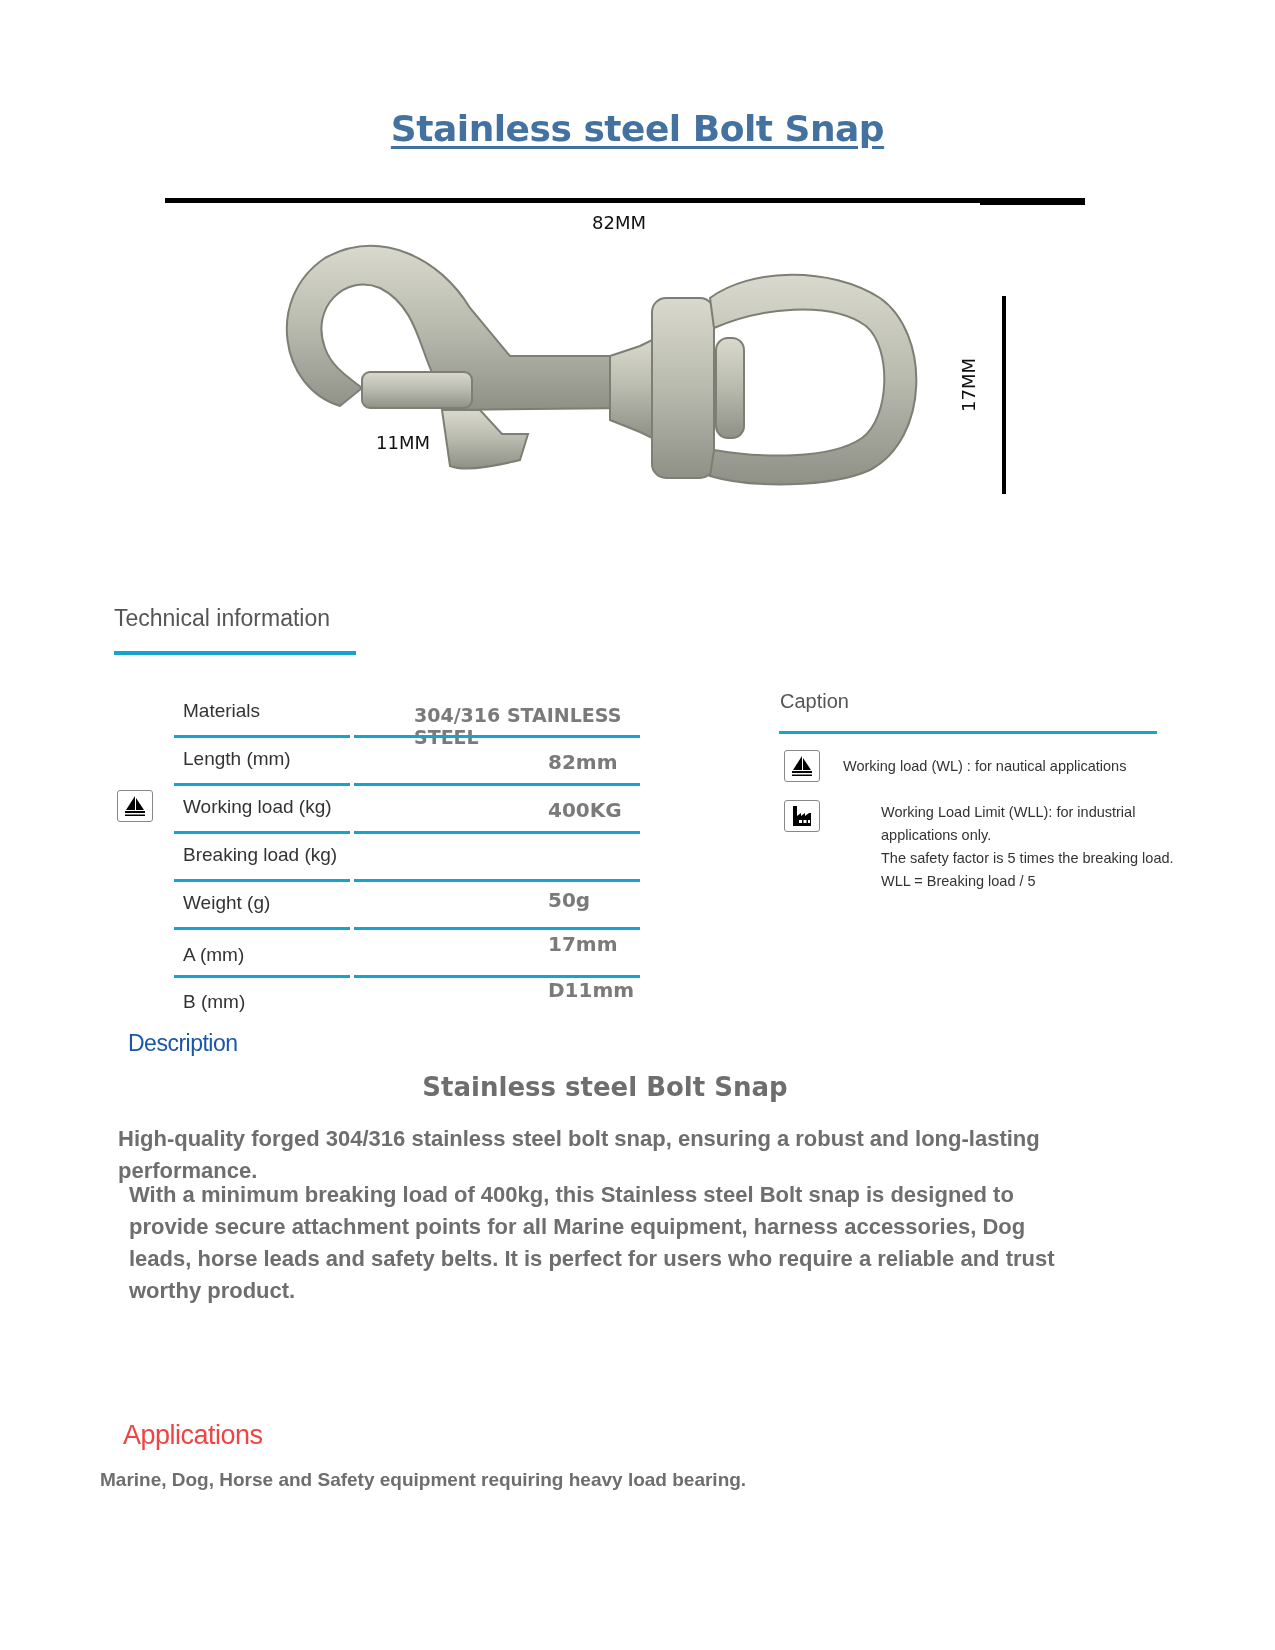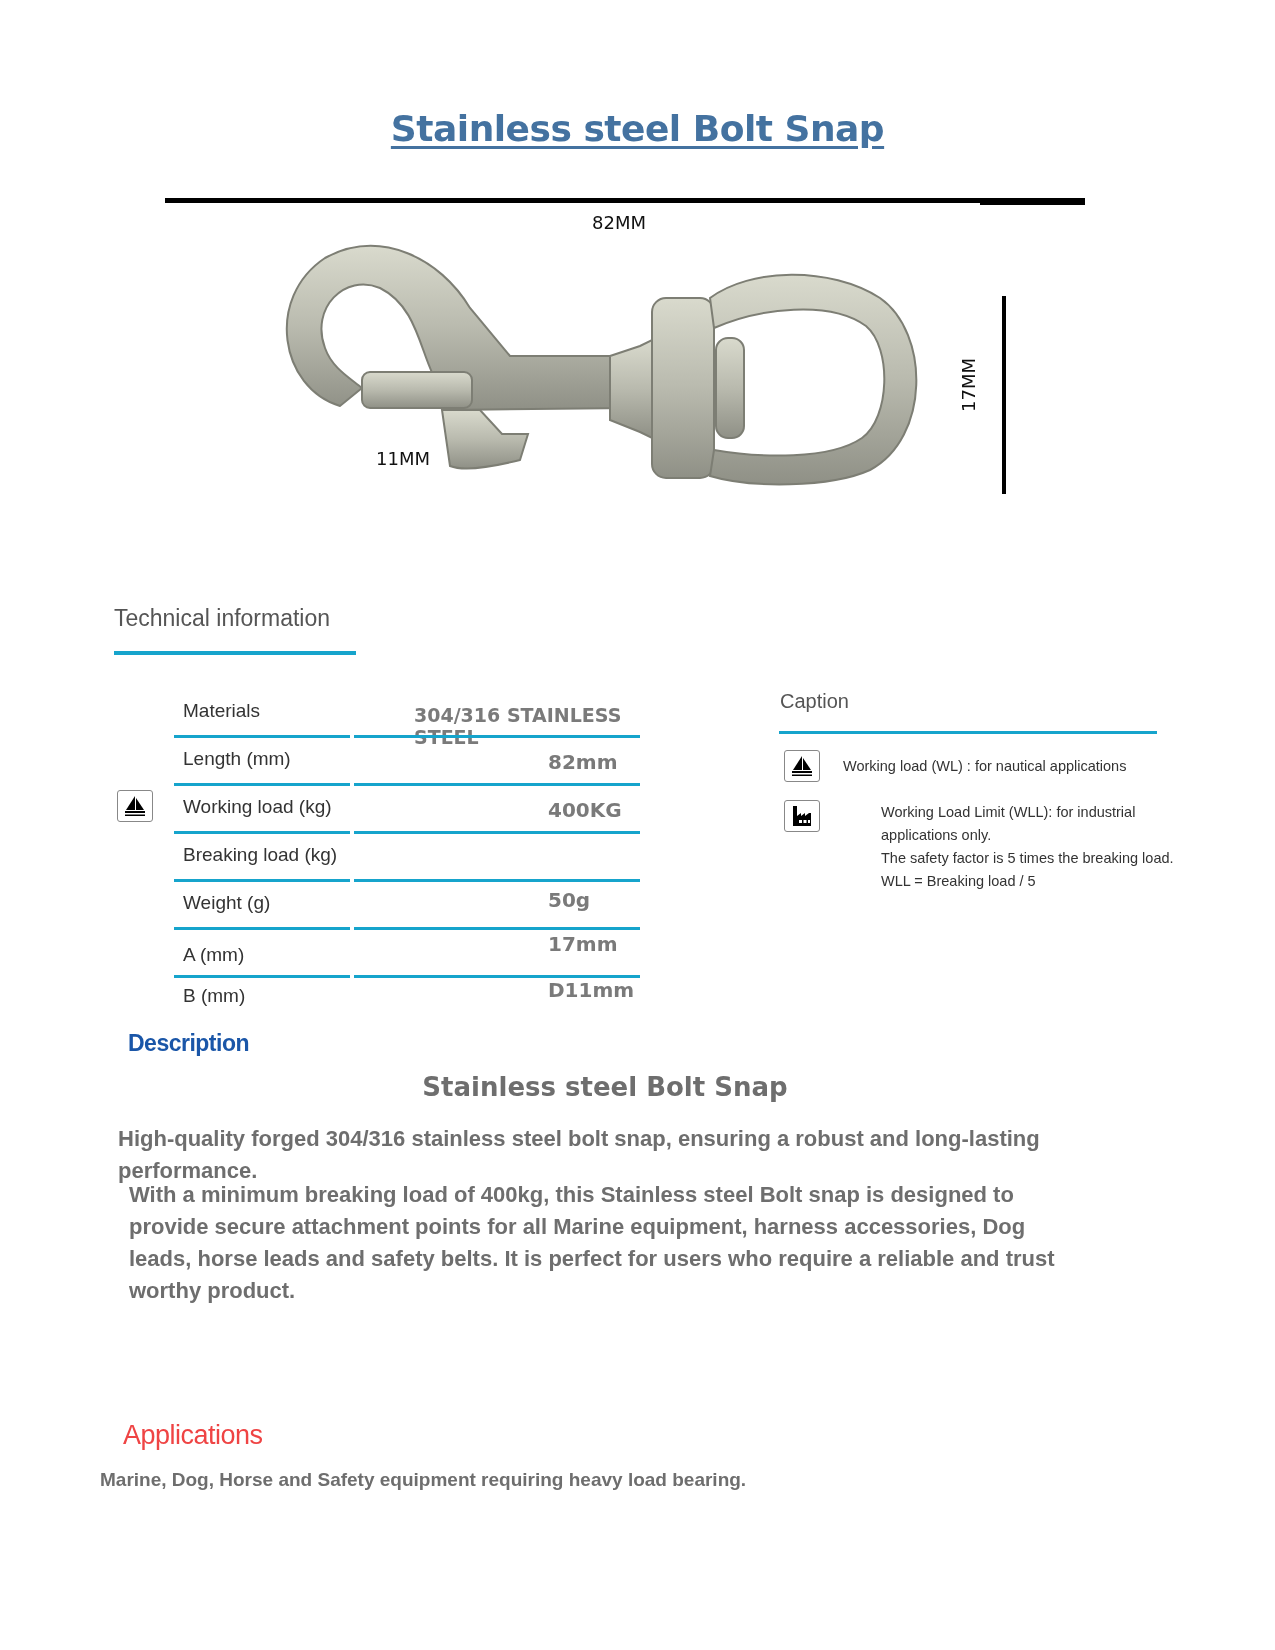--- a/index.html
+++ b/index.html
@@ -6,21 +6,21 @@
     body { width: 1275px; height: 1650px; position: relative; overflow: hidden; font-family: "Liberation Sans", sans-serif; }
     .abs { position: absolute; }
 
     .title { left: 0; width: 1275px; top: 84px; text-align: center; font-family: "DejaVu Sans", sans-serif; font-weight: bold; font-size: 36px; color: #4472a0; text-decoration: underline; text-underline-offset: 5px; letter-spacing: -0.5px; }
 
     .dim-line-h { left: 165px; top: 198px; width: 920px; height: 5px; background: #000; }
     .dim-line-h2 { left: 980px; top: 201px; width: 105px; height: 4px; background: #000; }
     .dim-82 { left: 592px; top: 212px; font-size: 18px; color: #111; font-family: "DejaVu Sans", sans-serif; }
     .dim-line-v { left: 1002px; top: 296px; width: 4px; height: 198px; background: #000; }
     .dim-17 { left: 958px; top: 370px; font-size: 18px; color: #111; font-family: "DejaVu Sans", sans-serif; transform: rotate(-90deg); transform-origin: left top; top: 412px; }
-    .dim-11 { left: 376px; top: 448px; font-size: 18px; color: #111; font-family: "DejaVu Sans", sans-serif; }
+    .dim-11 { left: 376px; top: 432px; font-size: 18px; color: #111; font-family: "DejaVu Sans", sans-serif; }
 
     .product-img { left: 270px; top: 238px; width: 700px; height: 265px; }
 
     .tech-title { left: 114px; top: 605px; font-size: 23px; color: #555; }
     .tech-underline { left: 114px; top: 651px; width: 242px; height: 4px; background: #16a4cc; }
 
     .spec-table { left: 174px; top: 690px; width: 466px; }
     .spec-row { position: relative; height: 48px; }
     .spec-label { position: absolute; left: 9px; top: 10px; font-size: 19px; color: #333; }
     .spec-value { position: absolute; left: 374px; top: 12px; font-size: 20px; font-weight: bold; color: #7a7a7a; font-family: "DejaVu Sans", sans-serif; }
@@ -32,21 +32,21 @@
     .icon-box { width: 34px; height: 30px; border: 1.5px solid #888; border-radius: 3px; background: #fff; display: flex; align-items: center; justify-content: center; }
 
     .caption-title { left: 780px; top: 690px; font-size: 20px; color: #555; }
     .caption-underline { left: 779px; top: 731px; width: 378px; height: 3px; background: #16a4cc; }
     .cap-icon-1 { left: 784px; top: 750px; }
     .cap-icon-2 { left: 784px; top: 800px; }
     .cap-text { font-size: 14.5px; color: #333; line-height: 23px; }
     .cap-text-1 { left: 843px; top: 755px; }
     .cap-text-2 { left: 881px; top: 801px; width: 310px; }
 
-    .desc-title { left: 128px; top: 1030px; font-size: 23px; color: #1a56a8; font-weight: bold; letter-spacing: -0.5px; text-align: right; }
+    .desc-title { left: 128px; top: 1030px; font-size: 23px; color: #1a56a8; font-weight: normal; letter-spacing: -0.5px; text-align: right; }
     .desc-subtitle { left: 0; width: 1210px; top: 1072px; text-align: center; font-family: "DejaVu Sans", sans-serif; font-size: 26px; font-weight: bold; color: #6e6e6e; }
     .desc-p { left: 118px; width: 990px; font-size: 22px; font-weight: bold; color: #6e6e6e; line-height: 32px; font-family: "Liberation Sans", sans-serif; }
     .desc-p1 { top: 1123px; }
     .desc-p2 { top: 1168px; }
 
     .app-title { left: 123px; top: 1420px; font-size: 27px; color: #ef4444; letter-spacing: -0.5px; }
     .app-text { left: 100px; top: 1469px; font-size: 19px; font-weight: bold; color: #6e6e6e; }
   </style>
 </head>
 <body>
@@ -128,21 +128,21 @@
     <div class="spec-sep-l"></div>
     <div class="spec-sep-r"></div>
   </div>
   <div class="spec-row">
     <span class="spec-label" style="top:14px">A (mm)</span>
     <span class="spec-value" style="top:2px">17mm</span>
     <div class="spec-sep-l"></div>
     <div class="spec-sep-r"></div>
   </div>
   <div class="spec-row">
-    <span class="spec-label" style="top:7px">B (mm)</span>
+    <span class="spec-label" style="top:13px">B (mm)</span>
     <span class="spec-value" style="top:0px">D11mm</span>
   </div>
 </div>
 
 <div class="abs caption-title">Caption</div>
 <div class="abs caption-underline"></div>
 
 <div class="abs cap-icon-1 icon-box">
   <svg width="26" height="24" viewBox="0 0 26 24">
     <path d="M13 2 L 13 16 L 4 16 Z" fill="#000"></path>

